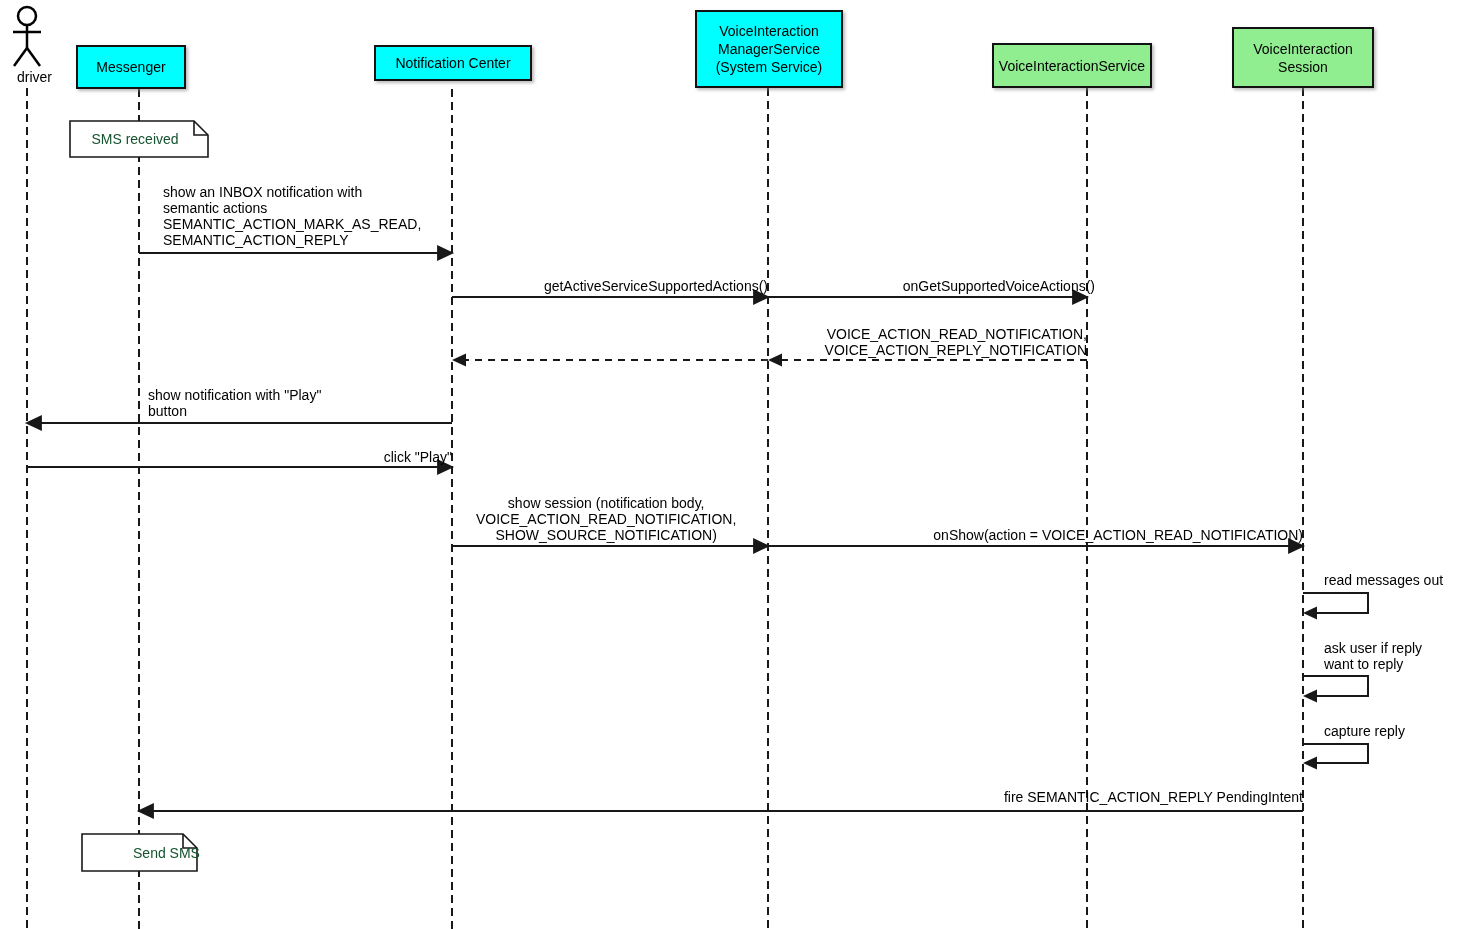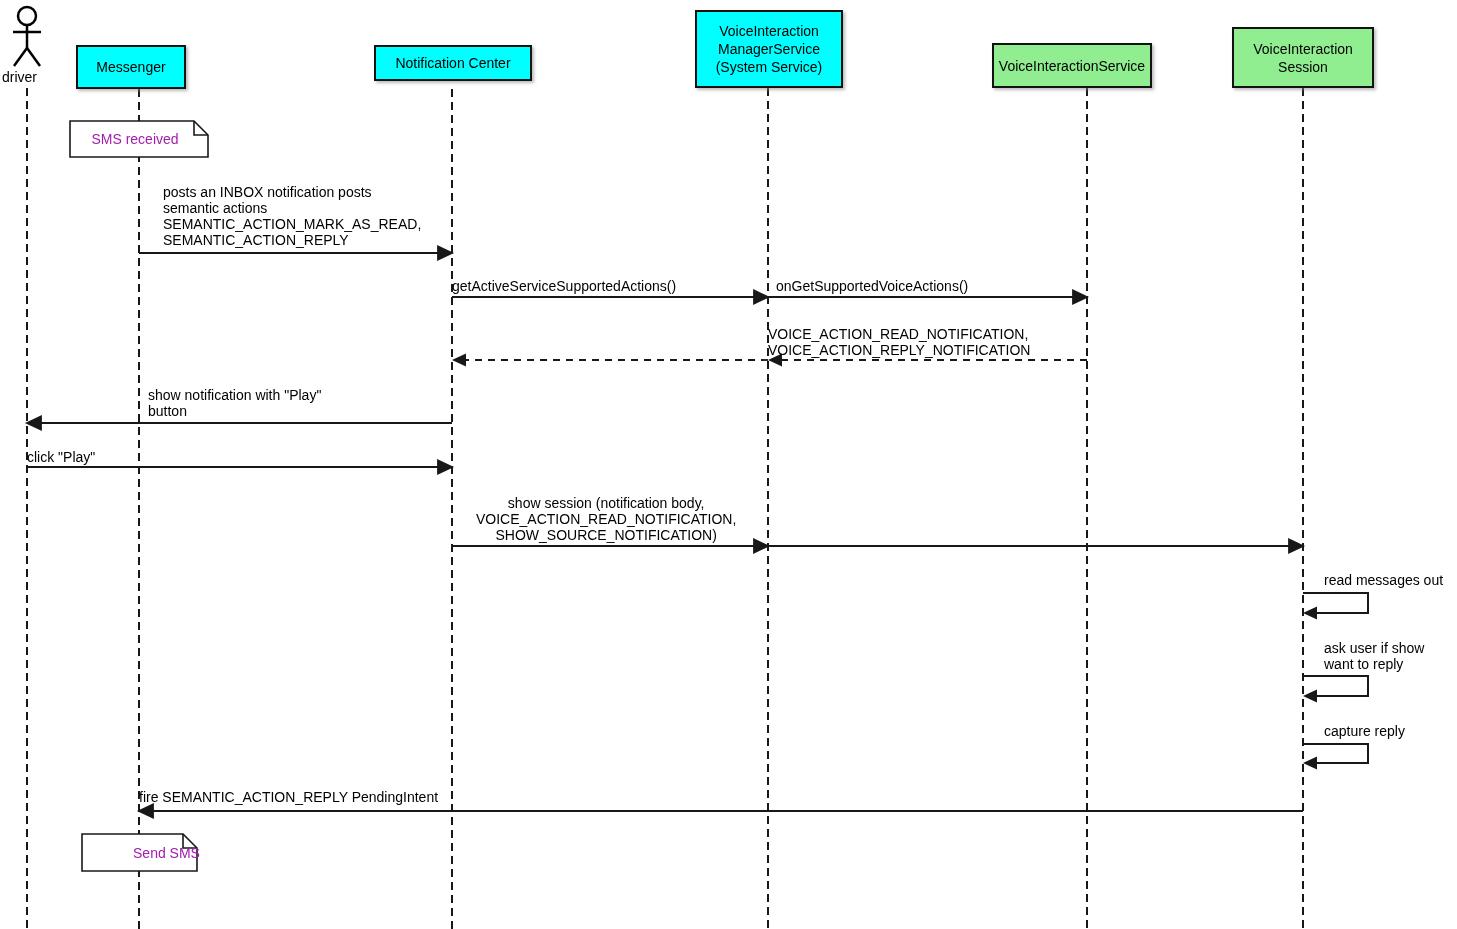--- a/index.html
+++ b/index.html
@@ -1,27 +1,27 @@
 <!DOCTYPE html>
 <html><head>
 <meta charset="utf-8">
 <style>
   html,body{margin:0;padding:0;background:#fff;}
   body{font-family:"Liberation Sans", sans-serif;}
   #canvas{position:relative;width:1457px;height:929px;background:#fff;overflow:hidden;}
   #diagram-svg{position:absolute;left:0;top:0;}
   .label{position:absolute;font-size:14px;line-height:16px;color:#000;white-space:nowrap;}
-  .label.center{text-align:left;}
+  .label.center{text-align:right;}
   .pbox{position:absolute;display:flex;flex-direction:column;align-items:center;justify-content:center;
         border:2px solid #121212;box-sizing:border-box;font-size:14px;line-height:18px;color:#000;
         text-align:center;box-shadow:2px 2px 3px rgba(140,140,140,.6);}
   .pbox.cyan{background:#00ffff;}
   .pbox.green{background:#90ee90;}
   .notetext{position:absolute;display:flex;align-items:center;justify-content:center;
-        font-size:14px;color:#a21caf;text-align:center;}
+        font-size:14px;color:#14532d;text-align:center;}
 </style>
 </head>
 <body>
 
 <div id="canvas">
 
   <svg id="diagram-svg" width="1457" height="929" viewBox="0 0 1457 929">
 
     <g stroke="#181818" stroke-width="2" stroke-dasharray="8,5">
       <line x1="27" y1="88" x2="27" y2="929"></line>
@@ -129,21 +129,21 @@
   </div>
   <div class="pbox green" style="left:1232px;top:27px;width:142px;height:61px;">
     <div>VoiceInteraction</div>
     <div>Session</div>
   </div>
 
   <div class="notetext" style="left:70px;top:121px;width:130px;height:36px;">SMS received</div>
   <div class="notetext" style="left:82px;top:834px;width:107px;height:37px;margin-left:31px;">Send SMS</div>
 
   <div class="label" style="left:163px;top:184px;">
-    <div>posts an INBOX notification posts</div>
+    <div>show an INBOX notification with</div>
     <div>semantic actions</div>
     <div>SEMANTIC_ACTION_MARK_AS_READ,</div>
     <div>SEMANTIC_ACTION_REPLY</div>
   </div>
 
   <div class="label center" style="left:452px;top:278px;width:316px;">getActiveServiceSupportedActions()</div>
 
   <div class="label center" style="left:768px;top:278px;width:319px;padding-left:8px;">onGetSupportedVoiceActions()</div>
 
   <div class="label center" style="left:768px;top:326px;width:319px;">
@@ -157,25 +157,26 @@
   </div>
 
   <div class="label center" style="left:27px;top:449px;width:425px;">click "Play"</div>
 
   <div class="label" style="left:476px;top:495px;text-align:center;">
     <div>show session (notification body,</div>
     <div>VOICE_ACTION_READ_NOTIFICATION,</div>
     <div>SHOW_SOURCE_NOTIFICATION)</div>
   </div>
 
+  <div class="label center" style="left:768px;top:527px;width:535px;">onShow(action = VOICE_ACTION_READ_NOTIFICATION)</div>
 
   <div class="label" style="left:1324px;top:572px;">read messages out</div>
 
   <div class="label" style="left:1324px;top:640px;">
-    <div>ask user if show</div>
+    <div>ask user if reply</div>
     <div>want to reply</div>
   </div>
 
   <div class="label" style="left:1324px;top:723px;">capture reply</div>
 
   <div class="label center" style="left:139px;top:789px;width:1164px;">fire SEMANTIC_ACTION_REPLY PendingIntent</div>
 
 </div>
 
 </body></html>

